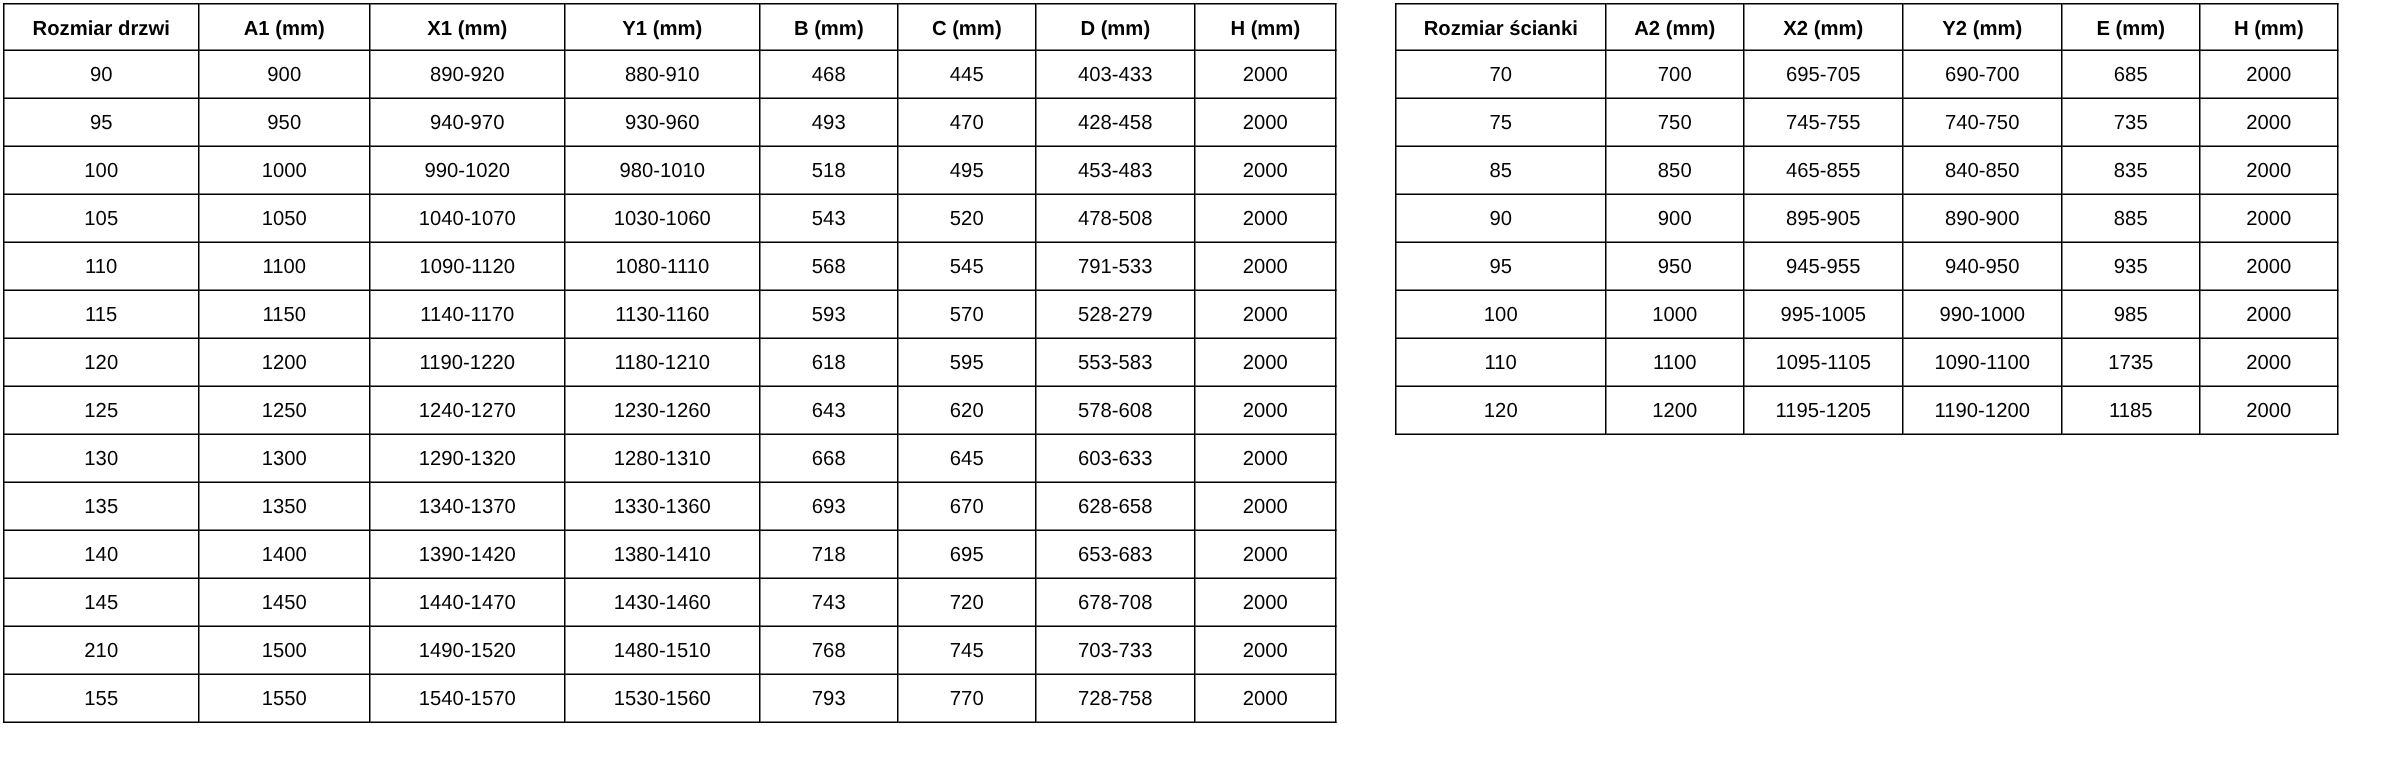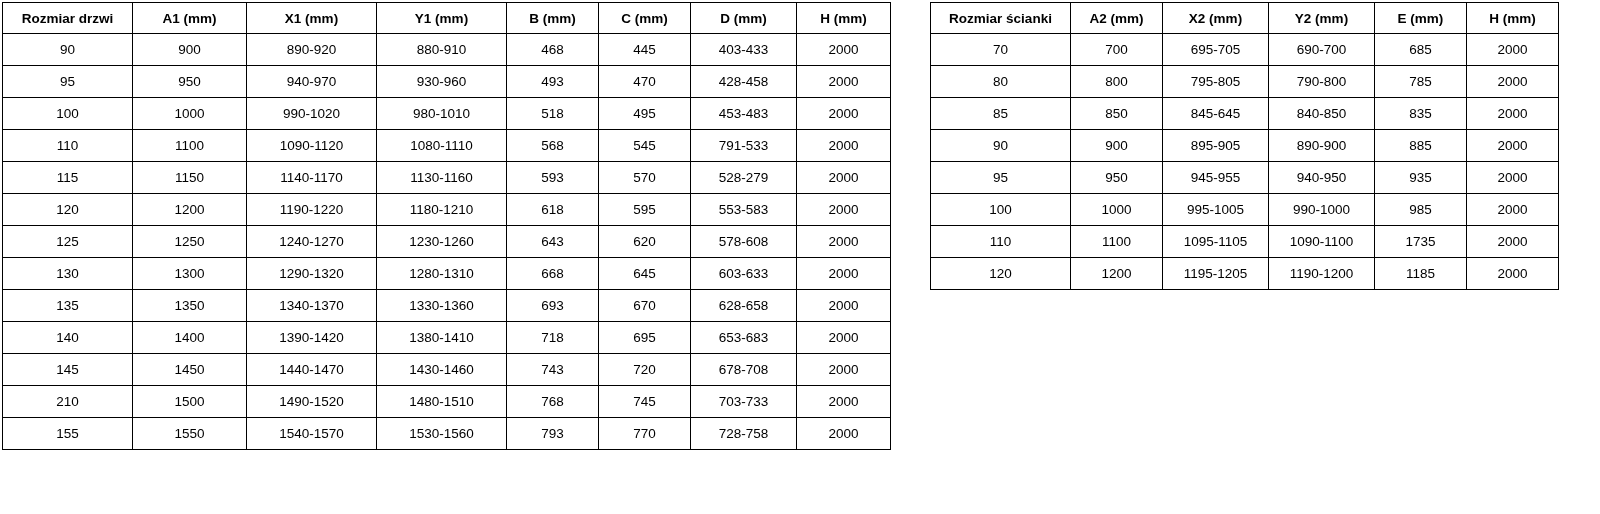--- a/index.html
+++ b/index.html
@@ -130,20 +130,30 @@
             <td>100</td>
             <td>1000</td>
             <td>990-1020</td>
             <td>980-1010</td>
             <td>518</td>
             <td>495</td>
             <td>453-483</td>
             <td>2000</td>
           </tr>
           <tr>
+            <td>105</td>
+            <td>1050</td>
+            <td>1040-1070</td>
+            <td>1030-1060</td>
+            <td>543</td>
+            <td>520</td>
+            <td>478-508</td>
+            <td>2000</td>
+          </tr>
+          <tr>
             <td>110</td>
             <td>1100</td>
             <td>1090-1120</td>
             <td>1080-1110</td>
             <td>568</td>
             <td>545</td>
             <td>791-533</td>
             <td>2000</td>
           </tr>
           <tr>
@@ -263,31 +273,31 @@
       <tbody id="wall-body">
           <tr>
             <td>70</td>
             <td>700</td>
             <td>695-705</td>
             <td>690-700</td>
             <td>685</td>
             <td>2000</td>
           </tr>
           <tr>
-            <td>80</td>
-            <td>800</td>
-            <td>795-805</td>
-            <td>790-800</td>
-            <td>785</td>
+            <td>75</td>
+            <td>750</td>
+            <td>745-755</td>
+            <td>740-750</td>
+            <td>735</td>
             <td>2000</td>
           </tr>
           <tr>
             <td>85</td>
             <td>850</td>
-            <td>845-645</td>
+            <td>465-855</td>
             <td>840-850</td>
             <td>835</td>
             <td>2000</td>
           </tr>
           <tr>
             <td>90</td>
             <td>900</td>
             <td>895-905</td>
             <td>890-900</td>
             <td>885</td>

